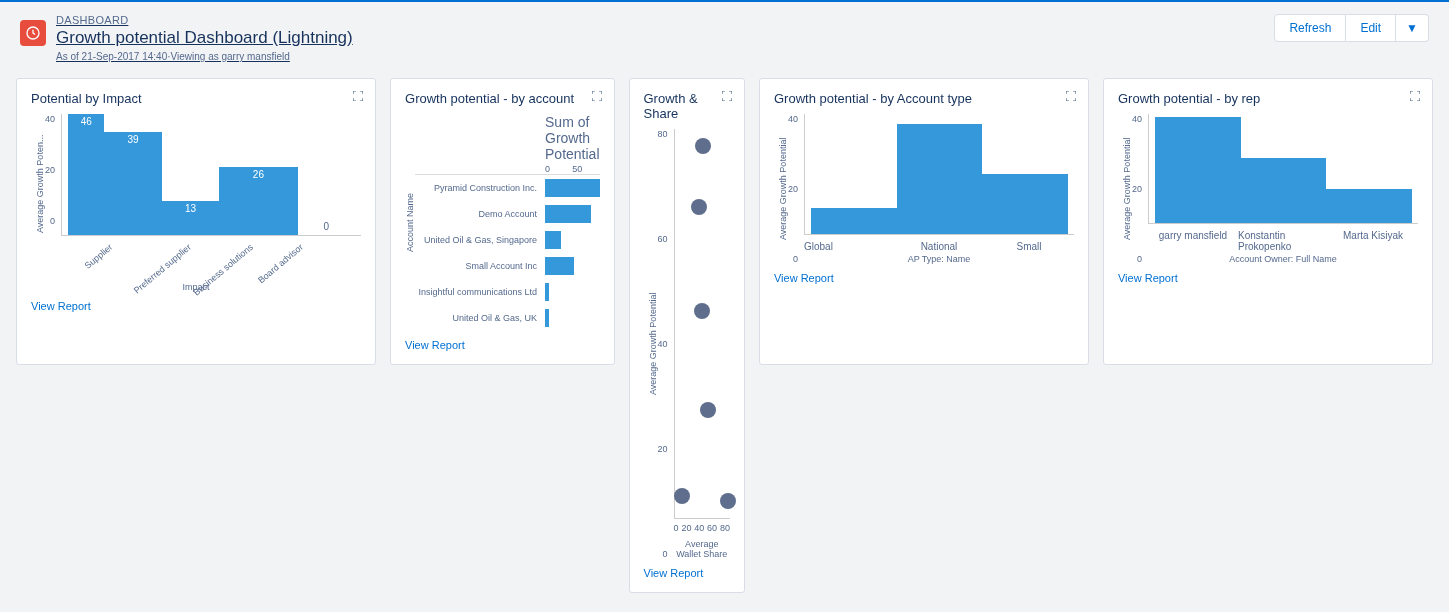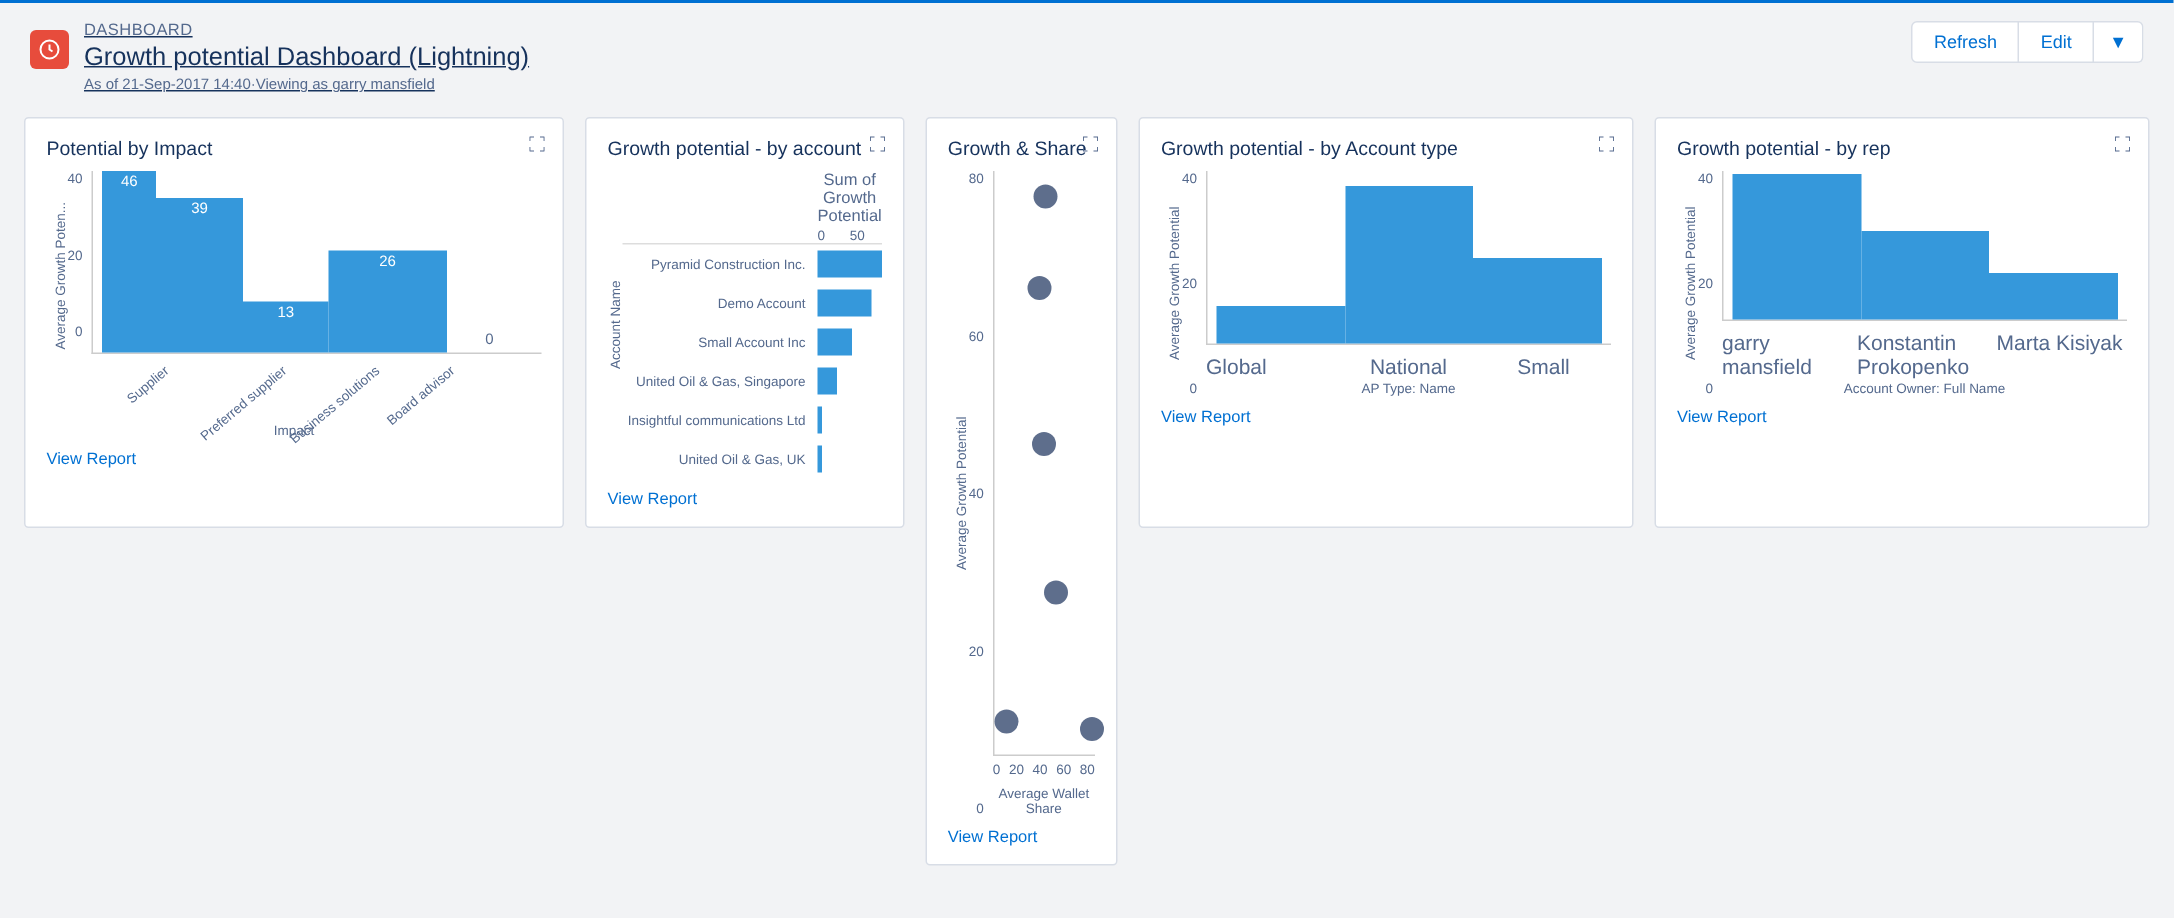--- a/index.html
+++ b/index.html
@@ -125,38 +125,38 @@
   top: 2px; left: 0; right: 0;
   text-align: center;
   color: #fff;
   font-size: 10px;
 }
 .x-cats {
   display: flex;
   justify-content: space-around;
   padding-top: 6px;
 }
-.x-cats span { font-size: 14px; color: #54698d; }
+.x-cats span { font-size: 10px; color: #54698d; }
 .x-cats .rot {
   transform: rotate(-40deg);
   transform-origin: top right;
   display: inline-block;
   text-align: right;
   white-space: nowrap;
   font-size: 9px;
 }
 .x-axis-label {
   text-align: center;
   font-size: 9px;
   color: #54698d;
   padding-top: 24px;
 }
 
 
-.hbar-top-label { text-align: center; font-size: 11px; color: #54698d; padding-bottom: 2px; }
+.hbar-top-label { font-size: 14px; color: #54698d; padding-bottom: 2px; }
 .hbar-x-ticks {
   display: flex;
   font-size: 9px;
   color: #54698d;
 }
 .hbar-x-ticks .tick { flex:1; text-align: left; }
 .hbar-row {
   display: flex;
   align-items: center;
   height: 26px;
@@ -300,29 +300,29 @@
                 <div class="hbar-fill" style="width: 100%;"></div>
               </div>
             </div>
             <div class="hbar-row">
               <div class="hbar-cat">Demo Account</div>
               <div class="hbar-track">
                 <div class="hbar-fill" style="width: 85%;"></div>
               </div>
             </div>
             <div class="hbar-row">
+              <div class="hbar-cat">United Oil &amp; Gas, Singapore</div>
+              <div class="hbar-track">
+                <div class="hbar-fill" style="width: 30%;"></div>
+              </div>
+            </div>
+            <div class="hbar-row">
               <div class="hbar-cat">Small Account Inc</div>
               <div class="hbar-track">
                 <div class="hbar-fill" style="width: 54%;"></div>
-              </div>
-            </div>
-            <div class="hbar-row">
-              <div class="hbar-cat">United Oil &amp; Gas, Singapore</div>
-              <div class="hbar-track">
-                <div class="hbar-fill" style="width: 30%;"></div>
               </div>
             </div>
             <div class="hbar-row">
               <div class="hbar-cat">Insightful communications Ltd</div>
               <div class="hbar-track">
                 <div class="hbar-fill" style="width: 8%;"></div>
               </div>
             </div>
             <div class="hbar-row">
               <div class="hbar-cat">United Oil &amp; Gas, UK</div>

